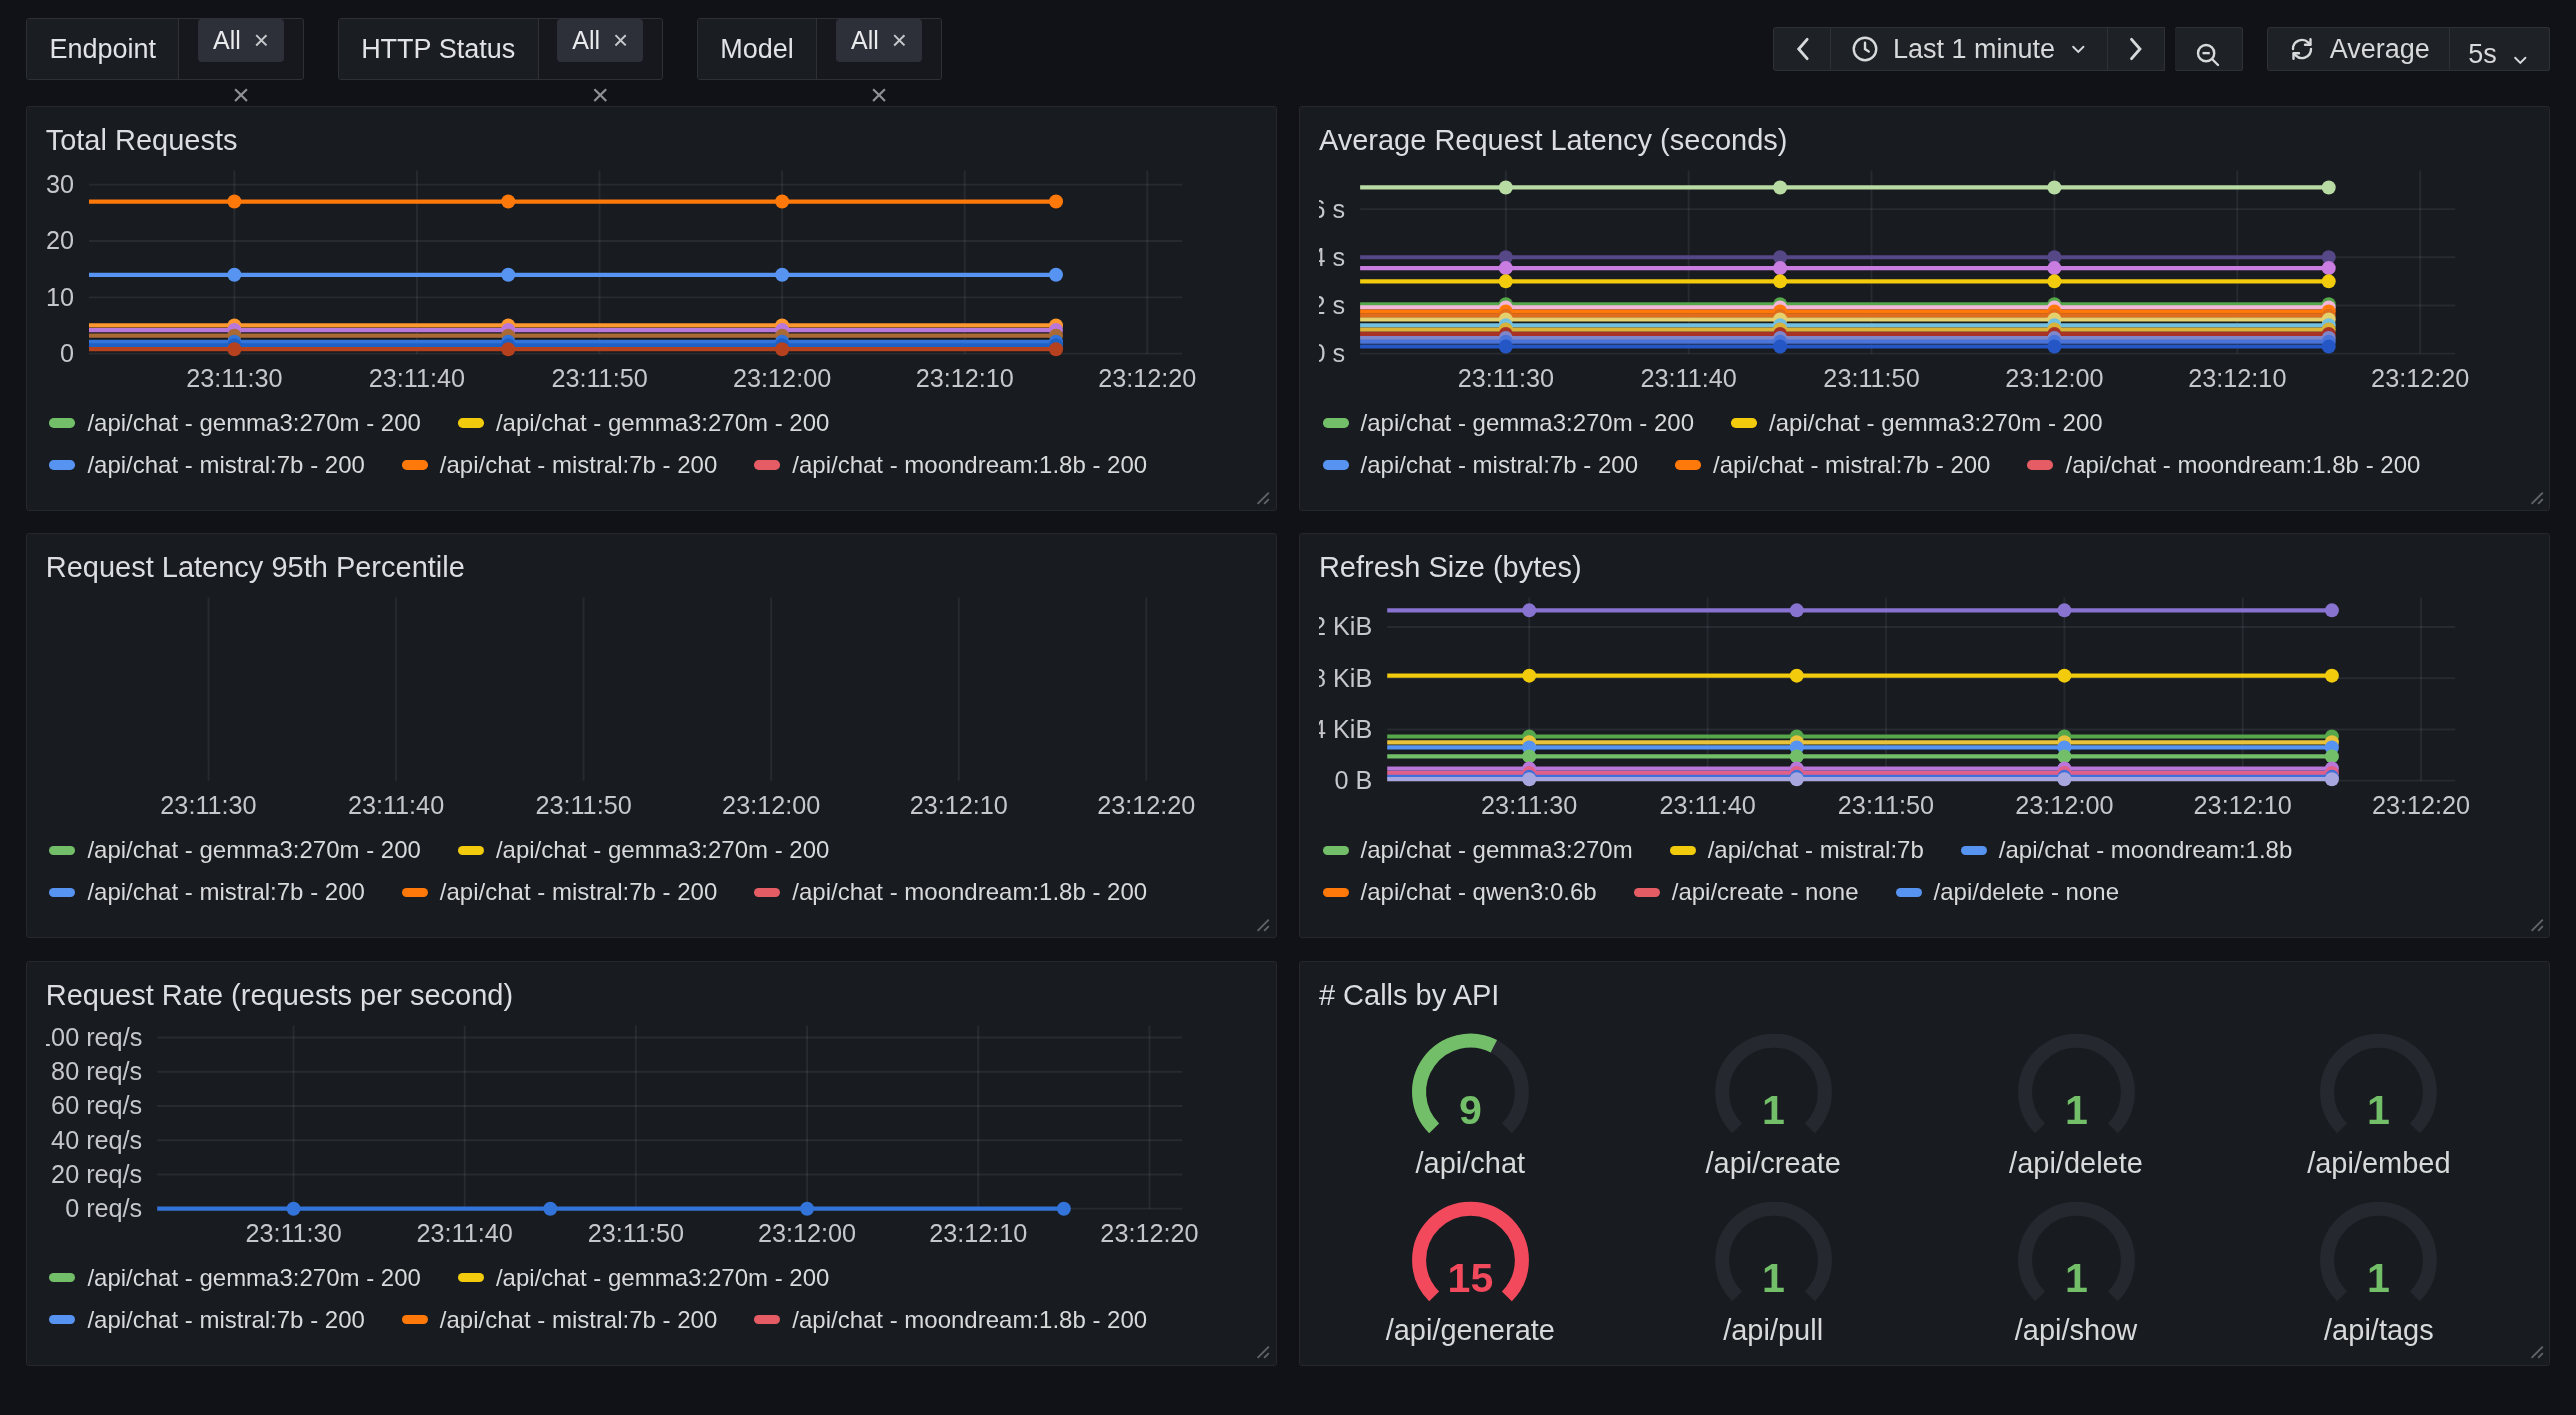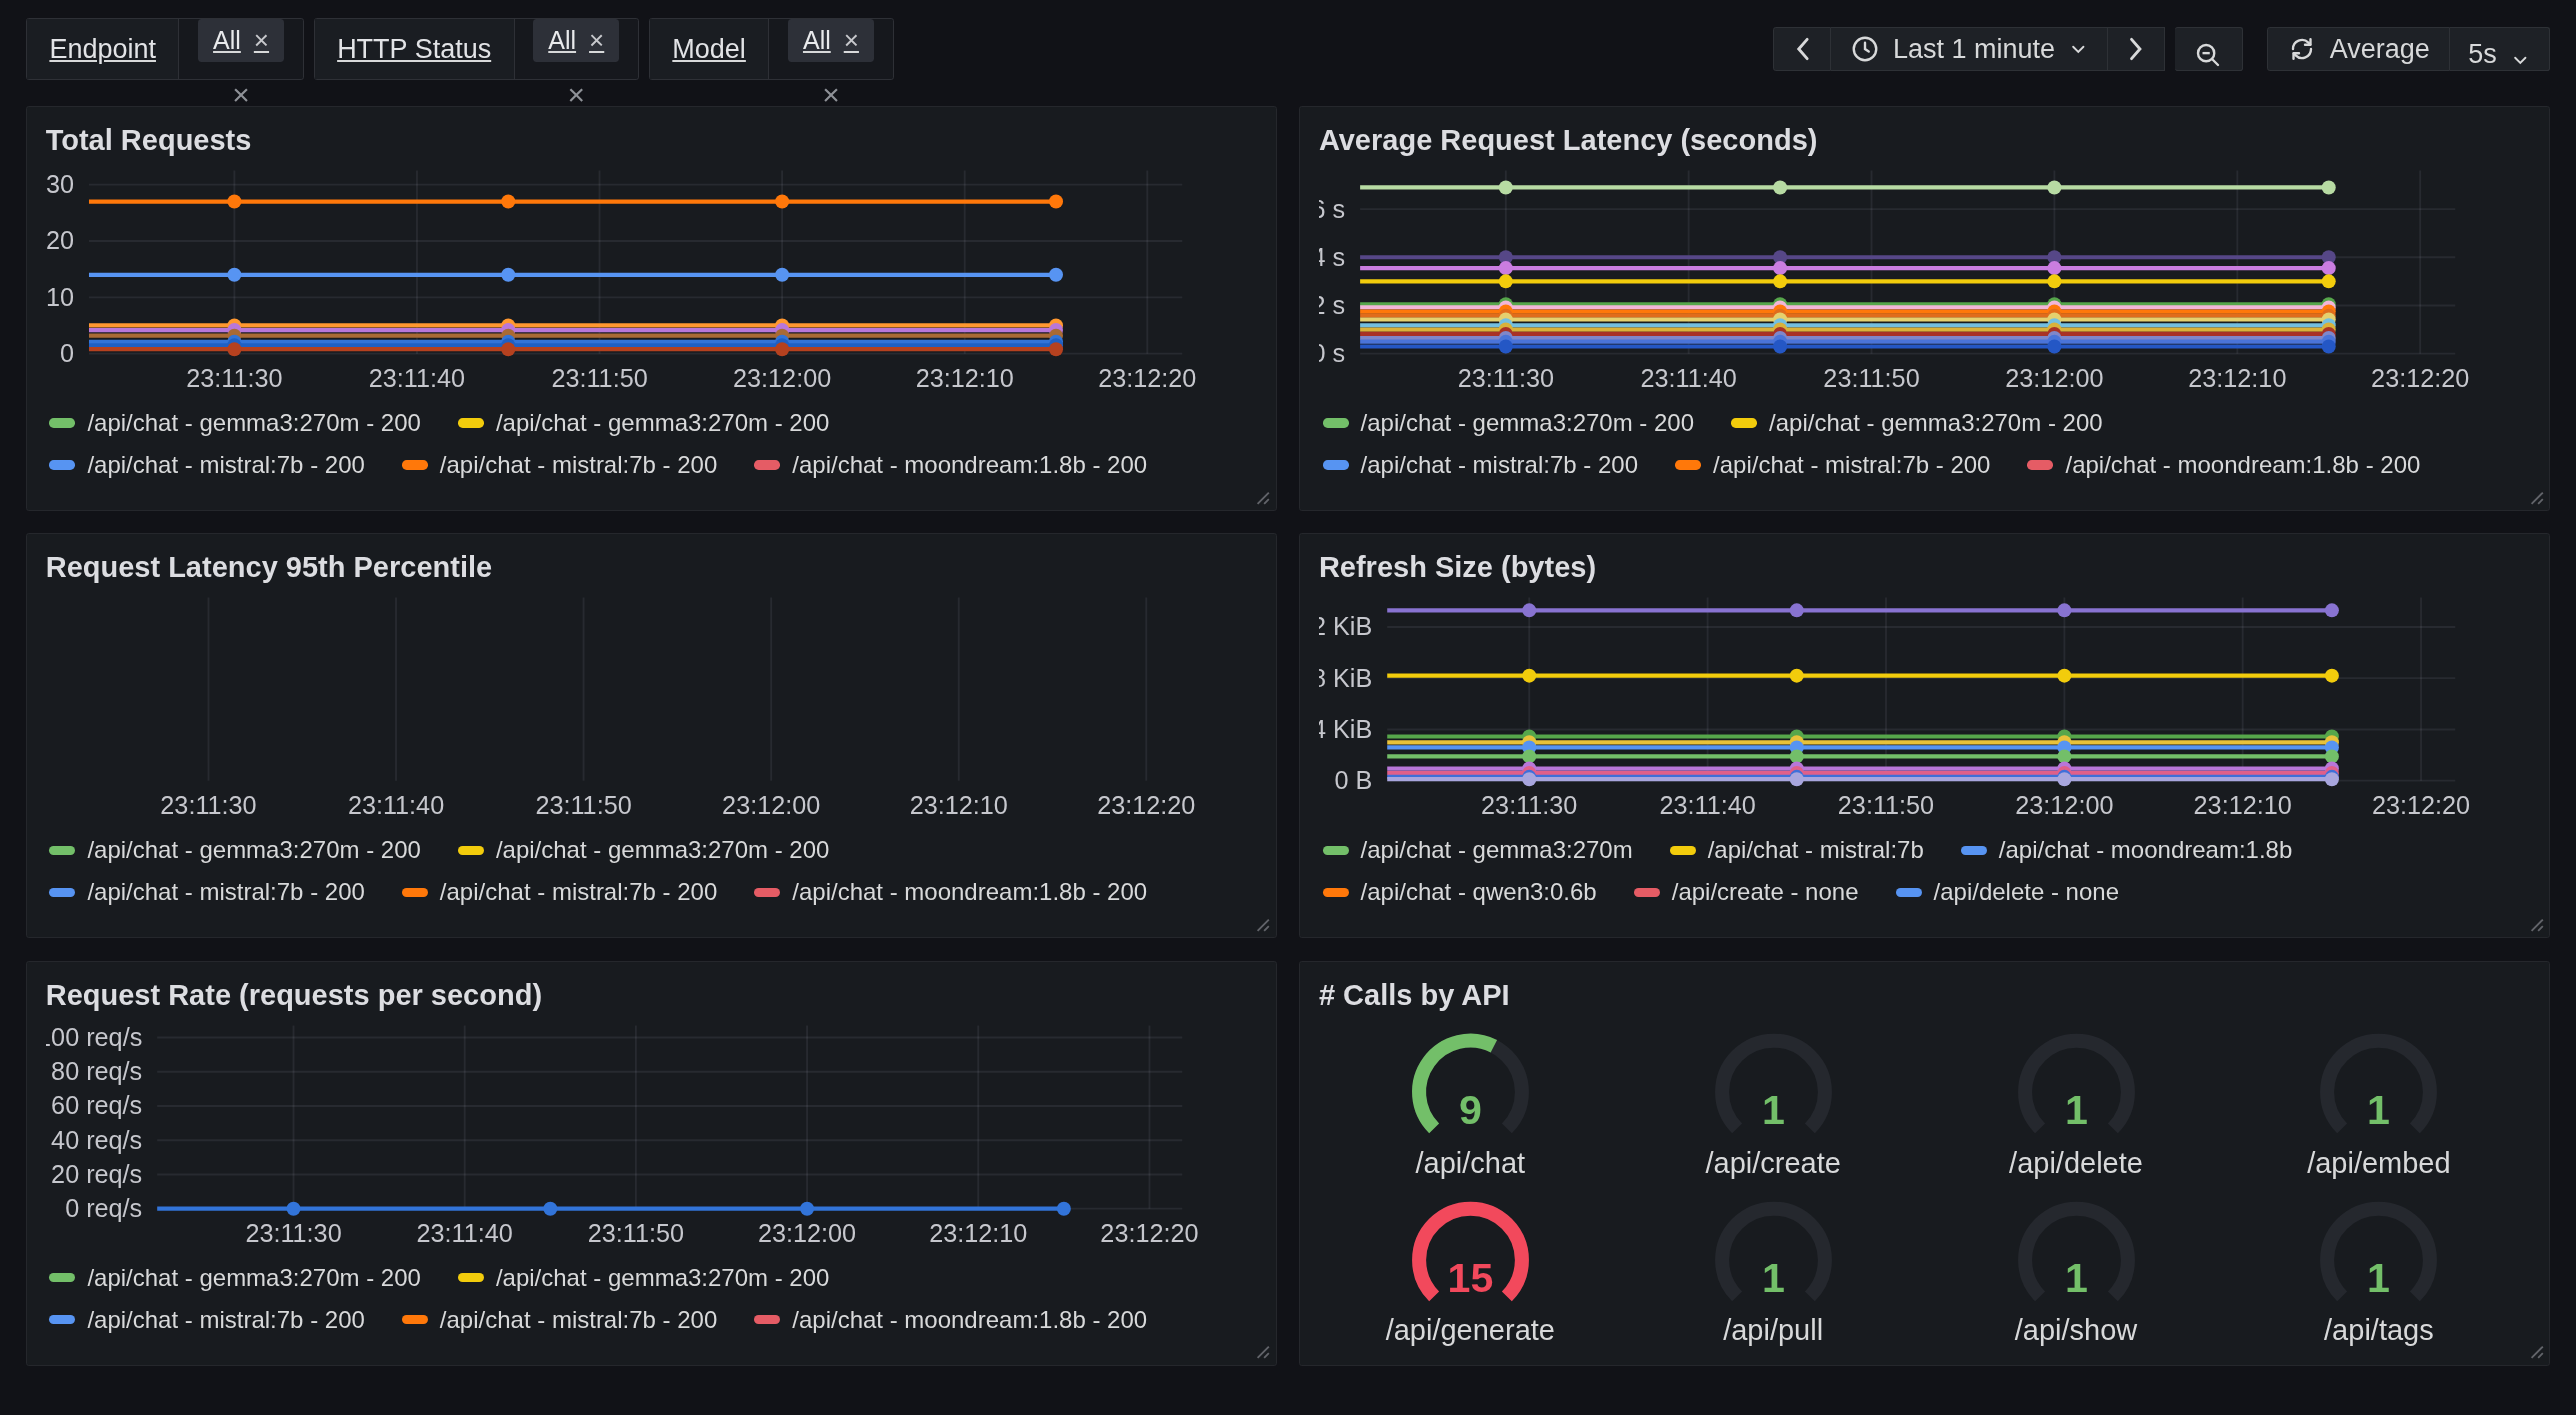--- a/index.html
+++ b/index.html
@@ -5,21 +5,21 @@
   * { box-sizing: border-box; margin: 0; padding: 0; }
   html,body { width: 2576px; height: 1415px; }
   body {
     background: #111217;
     font-family: "Liberation Sans", sans-serif;
     color: #d8d9da;
     overflow: hidden;
   }
   
   .topbar { display: flex; justify-content: space-between; align-items: center; padding: 15px 26px 9.3px; height: 93px; }
-  .filters { display: flex; gap: 10px; text-decoration: underline; }
+  .filters { display: flex; gap: 34px; }
   .filter { display: flex; align-items: stretch; border: 0.9px solid #2e3036; border-radius: 2.8px; height: 62px; background: #16181d; }
   .f-label { display: flex; align-items: center; padding: 0 22.4px; font-size: 27px; color: #e2e3e6; border-right: 0.9px solid #2e3036; background: #1a1d22; }
   .f-value { display: flex; align-items: center; gap: 18.7px; padding: 0 18.7px; flex-direction: column; }
   .tag { display: inline-flex; align-items: center; gap: 13px; background: #2d3038; border-radius: 3.7px; padding: 5.6px 15px; font-size: 25px; color: #e9eaec; cursor: pointer; }
   .tag .x { color: #c7c8cc; font-size: 26px; }
   .dim-x { color: #8e9197; font-size: 30px; cursor: pointer; line-height: 1; }
   .chev { display: inline-flex; cursor: pointer; }
   
   .tcontrols { display: flex; gap: 24px; align-items: center; }
   .tgroup { display: flex; }
@@ -30,21 +30,21 @@
     font-family: "Liberation Sans", sans-serif;
   }
   .tgroup .tbtn + .tbtn { border-left: none; }
   .tgroup .tbtn:first-child { border-radius: 2.8px 0 0 2.8px; }
   .tgroup .tbtn:last-child { border-radius: 0 2.8px 2.8px 0; align-items: flex-end; }
   .tgroup .tbtn:only-child { border-radius: 2.8px; }
   .mleft { margin-left: 9.3px; border-radius: 2.8px !important; }
   
   .grid { display: grid; grid-template-columns: 1fr 1fr; gap: 22.4px; padding: 13px 26px 0; }
   .panel { position: relative; background: #181b1f; border: 0.9px solid #25272c; border-radius: 2.8px; height: 405px; padding: 15px 18.7px; overflow: hidden; }
-  .panel h2 { font-size: 29px; font-weight: 700; color: #dcdde1; line-height: 37px; }
+  .panel h2 { font-size: 29px; font-weight: 400; color: #dcdde1; line-height: 37px; }
   .chart { width: 100%; height: 234px; margin-top: 1.9px; }
   .legend { padding-left: 3.7px; text-align: center; }
   .legend-row { display: flex; gap: 37px; margin-top: 14px; white-space: nowrap; }
   .legend-item { display: flex; align-items: center; gap: 12px; font-size: 24px; color: #d8d9da; cursor: pointer; }
   .chip { width: 26px; height: 9.3px; border-radius: 4.7px; display: inline-block; flex: none; }
   
   .gauge-grid { display: grid; grid-template-columns: repeat(4, 1fr); row-gap: 9.3px; margin-top: 7.5px; }
   .gauge-cell { display: flex; flex-direction: column; align-items: center; }
   .gauge-label { font-size: 29px; color: #d8d9da; margin-top: -3.7px; }
   

